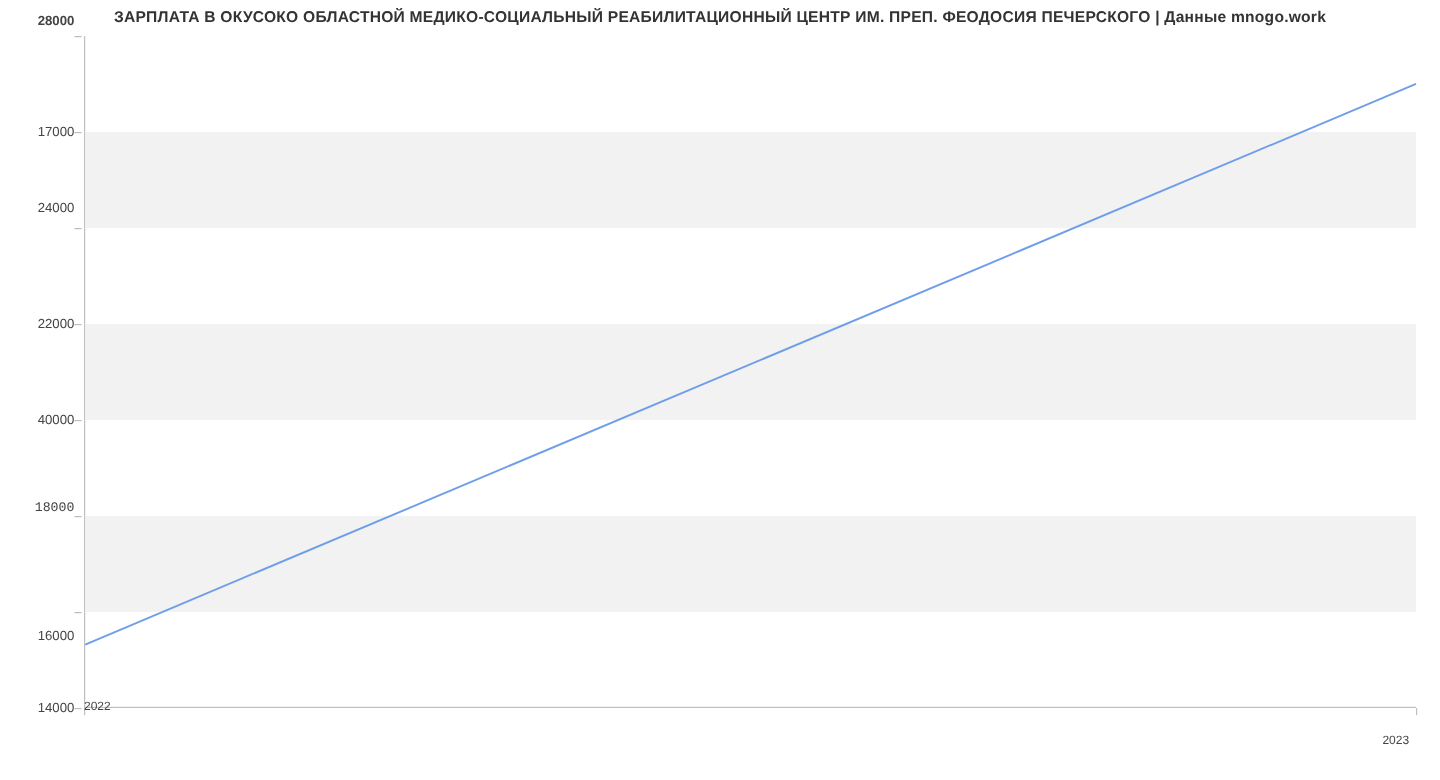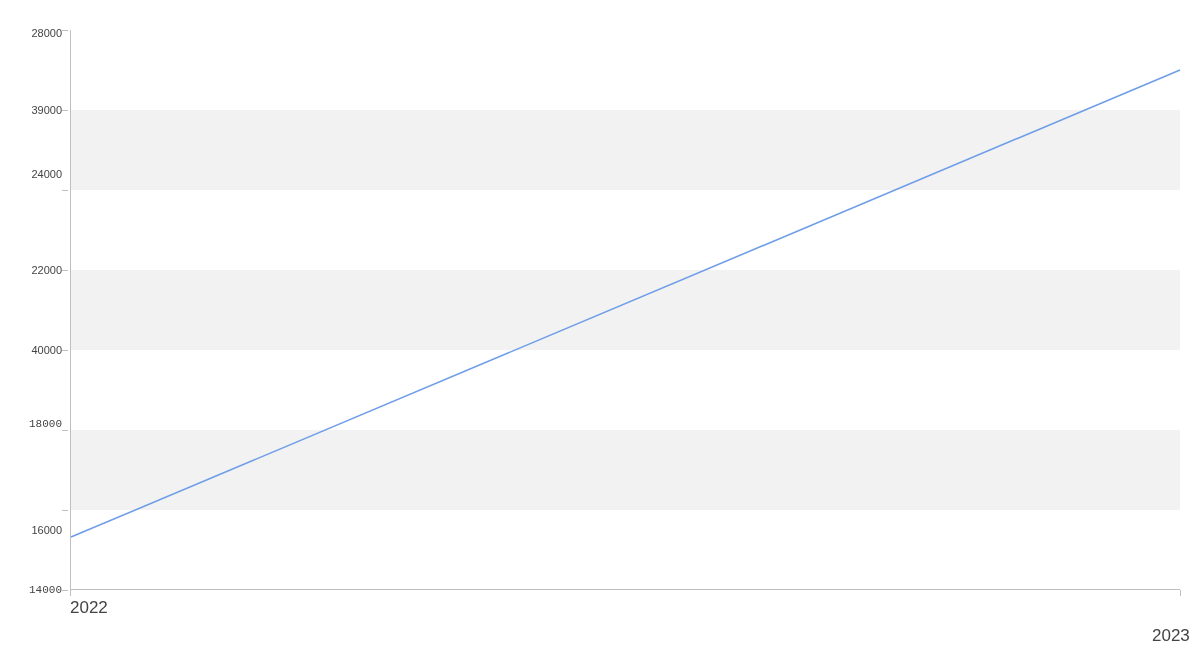--- a/index.html
+++ b/index.html
@@ -59,64 +59,65 @@
   }
   .xtick {
     position: absolute;
     top: 590px;
     width: 1px;
     height: 6px;
     background: #bfbfbf;
   }
   .xlabel {
     position: absolute;
-    top: 598px;
-    font-size: 17px;
+    top: 584px;
+    font-size: 10px;
     color: #444;
   }
   svg.line {
     position: absolute;
     left: 0;
     top: 0;
     width: 100%;
     height: 100%;
     overflow: visible;
   }
   svg.line path {
     fill: none;
     stroke: #6f9ee8;
     stroke-width: 1.6;
   }
 </style>
 </head>
 <body>
 
 <div class="chart-wrap">
+  <div class="title">ЗАРПЛАТА В ОКУСОКО ОБЛАСТНОЙ МЕДИКО-СОЦИАЛЬНЫЙ РЕАБИЛИТАЦИОННЫЙ ЦЕНТР ИМ. ПРЕП. ФЕОДОСИЯ ПЕЧЕРСКОГО | Данные mnogo.work</div>
 
   <div class="plot" id="plot">
       <div class="band" style="top: 80px; height: 80px;"></div>
       <div class="band" style="top: 240px; height: 80px;"></div>
       <div class="band" style="top: 400px; height: 80px;"></div>
     <svg class="line" id="line-svg" viewBox="0 0 1110 560" preserveAspectRatio="none">
       <path id="line-path" d="M0.0 508.0 L1110.0 40.0" stroke="#6f9ee8"></path>
     </svg>
   </div>
 <div class="ytick" style="top: 590px;"></div>
-    <div class="ylabel" style="top: 590px; font-family: Liberation Mono, monospace;">14000</div>
+    <div class="ylabel" style="top: 590px;">14000</div>
     <div class="ytick" style="top: 510px;"></div>
     <div class="ylabel" style="top: 510px; margin-top: 20px;">16000</div>
     <div class="ytick" style="top: 430px;"></div>
     <div class="ylabel" style="top: 424px; font-family: Liberation Mono, monospace;">18000</div>
     <div class="ytick" style="top: 350px;"></div>
     <div class="ylabel" style="top: 350px;">40000</div>
     <div class="ytick" style="top: 270px;"></div>
     <div class="ylabel" style="top: 270px; margin-left: 23px;">22000</div>
     <div class="ytick" style="top: 190px;"></div>
     <div class="ylabel" style="top: 174px;">24000</div>
     <div class="ytick" style="top: 110px;"></div>
-    <div class="ylabel" style="top: 110px;">39000</div>
+    <div class="ylabel" style="top: 110px;">17000</div>
     <div class="ytick" style="top: 30px;"></div>
-    <div class="ylabel" style="top: 33px;">28000</div>
+    <div class="ylabel" style="top: 18px; font-weight: bold;">28000</div>
     <div class="xtick" style="left: 70px;"></div>
     <div class="xlabel" style="left: 70px;">2022</div>
     <div class="xtick" style="left: 1180px;"></div>
     <div class="xlabel" style="left: 1152px; margin-top: 28px;">2023</div>
   </div>
 
 </body></html>

